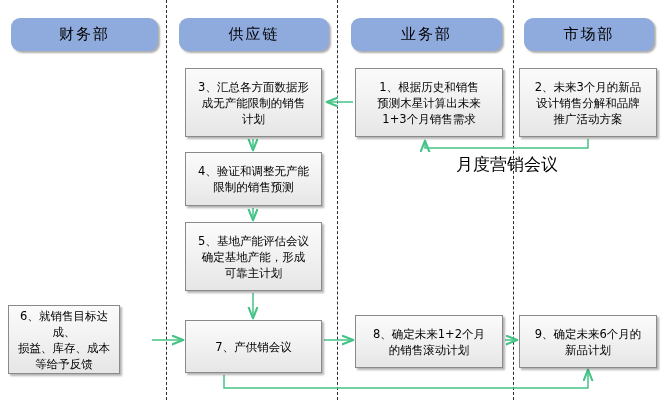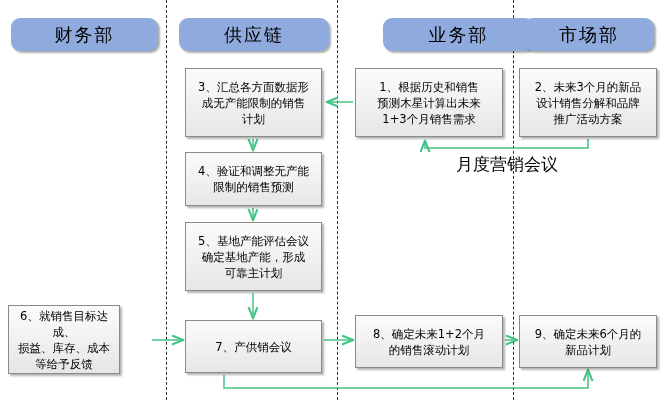--- a/index.html
+++ b/index.html
@@ -20,21 +20,21 @@
 
   
   .lane-header{
     position:absolute;
     height:33px;
     background:#8faadc;
     border-radius:9px;
     box-shadow:2px 2px 2px rgba(0,0,0,.32);
     display:flex;align-items:center;justify-content:center;
     color:#000;
-    font-size:18px;
+    font-size:15px;
     letter-spacing:2px;
   }
 
   
   .box{
     position:absolute;
     background:linear-gradient(to bottom,#fbfbfb 0%,#f2f2f2 45%,#e6e6e6 100%);
     border:1px solid #8a8a8a;
     box-shadow:2px 2px 2px rgba(0,0,0,.30);
     display:flex;align-items:center;justify-content:center;
@@ -65,21 +65,21 @@
   <div class="divider" style="left:166px"></div>
   <div class="divider" style="left:337px"></div>
   <div class="divider" style="left:513px"></div>
 
   <div class="lane-header" style="left:11px;top:18px;width:147px;">
     <span>财务部</span>
   </div>
   <div class="lane-header" style="left:179px;top:18px;width:150px;">
     <span>供应链</span>
   </div>
-  <div class="lane-header" style="left:351px;top:18px;width:151px;margin-left:32px;">
+  <div class="lane-header" style="left:351px;top:18px;width:151px;">
     <span>业务部</span>
   </div>
   <div class="lane-header" style="left:524px;top:18px;width:130px;">
     <span>市场部</span>
   </div>
 
   <svg id="wires" width="663" height="400">
     <defs>
       <marker id="arw" markerWidth="9" markerHeight="9" refX="7.4" refY="3.2" orient="auto">
         <path d="M0,0.2 L7.6,3.2 L0,6.2" fill="none" stroke="#45c487" stroke-width="1.4" stroke-linecap="round" stroke-linejoin="round"></path>

